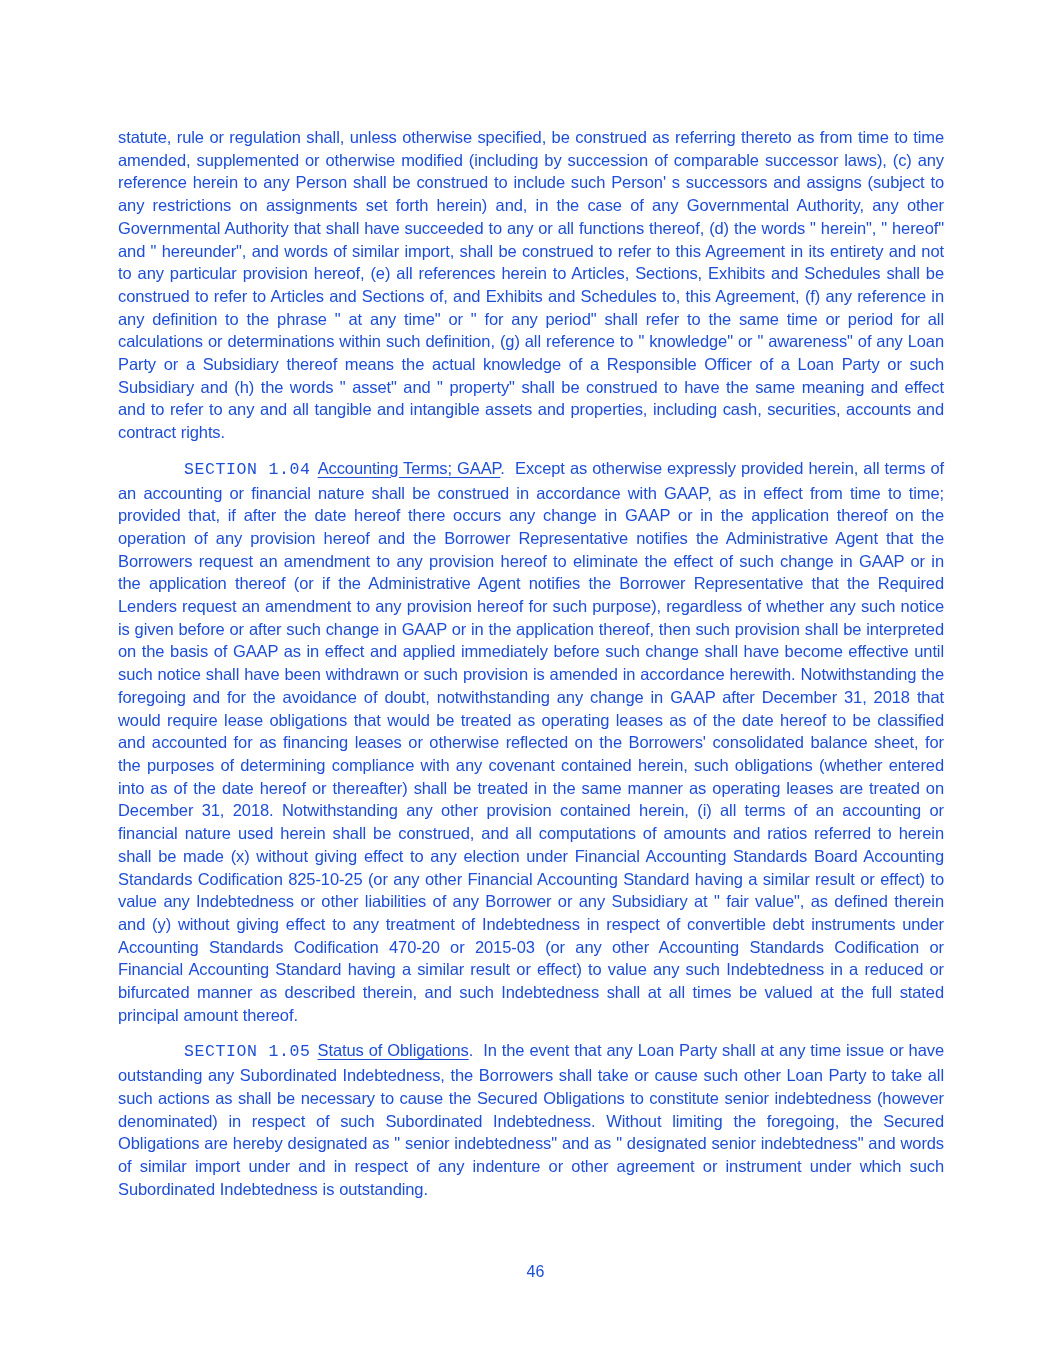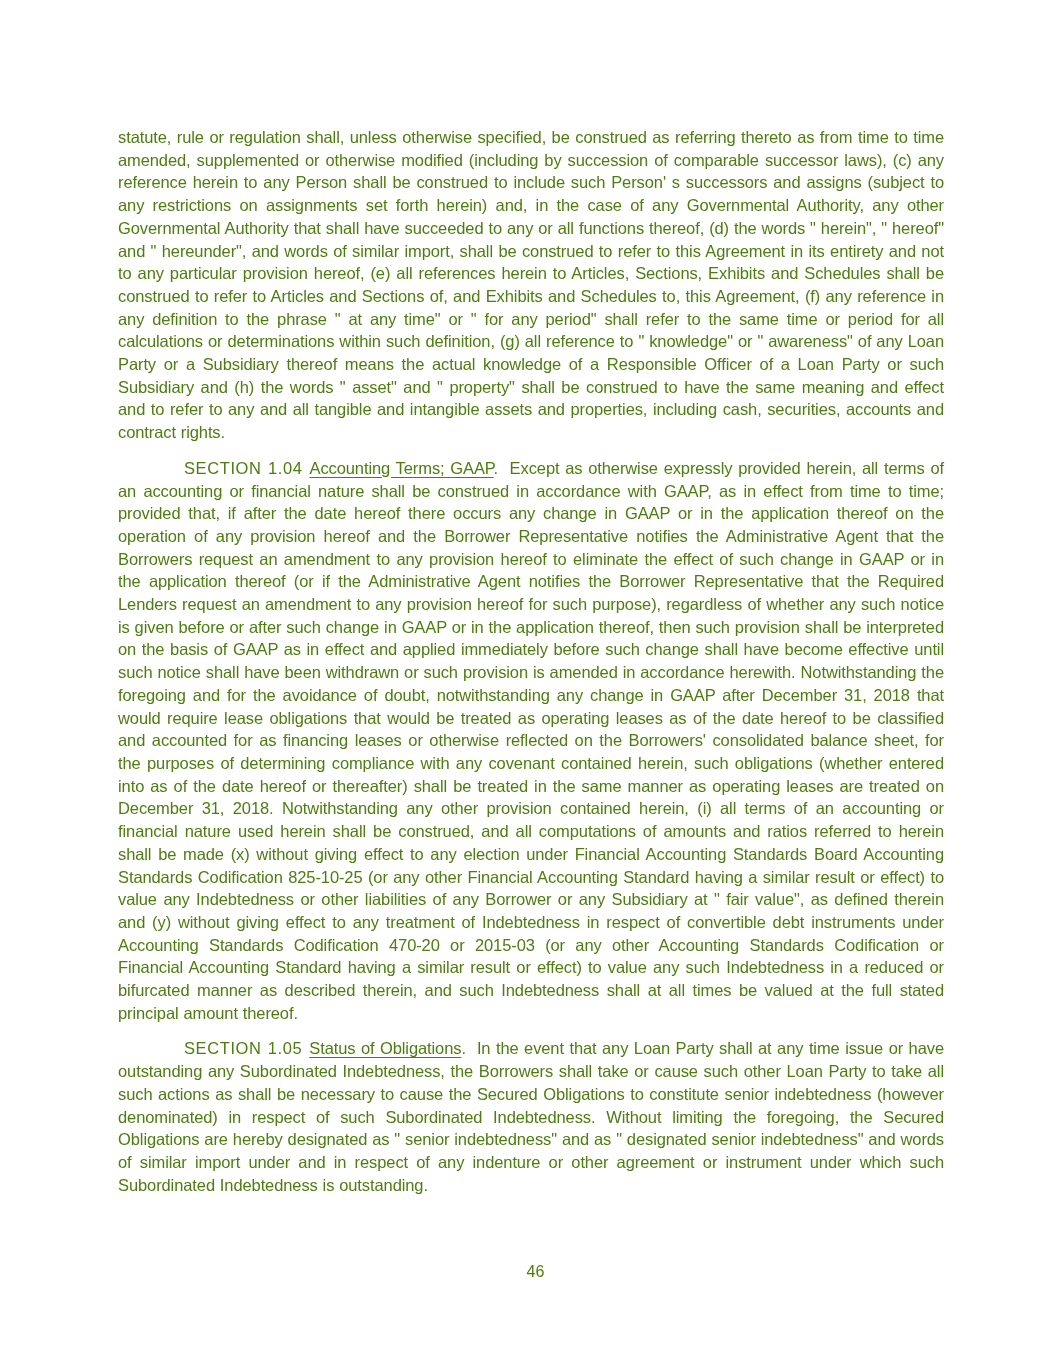--- a/index.html
+++ b/index.html
@@ -7,41 +7,42 @@
     padding: 0;
     background: #ffffff;
   }
   .page {
     position: relative;
     width: 1055px;
     height: 1365px;
     background: #ffffff;
     overflow: hidden;
     font-family: "Liberation Sans", sans-serif;
-    color: #4d7c0f;
+    color: #1d4ed8;
   }
   .content {
     position: absolute;
     left: 118px;
     top: 126px;
     width: 826px;
   }
   p.para {
     margin: 0 0 13px 0;
     font-size: 16.5px;
     line-height: 22.7px;
     text-align: justify;
     letter-spacing: -0.1px;
     word-spacing: 0.4px;
   }
   p.section-para {
     text-indent: 66px;
   }
   .section-label {
     letter-spacing: 0.6px;
+    font-family: Liberation Mono, monospace;
   }
   .section-heading {
     text-decoration: underline;
     text-underline-offset: 3px;
     margin-left: -6px;
     padding-left: 13px;
   }
   .page-number {
     position: absolute;
     top: 1262px;

